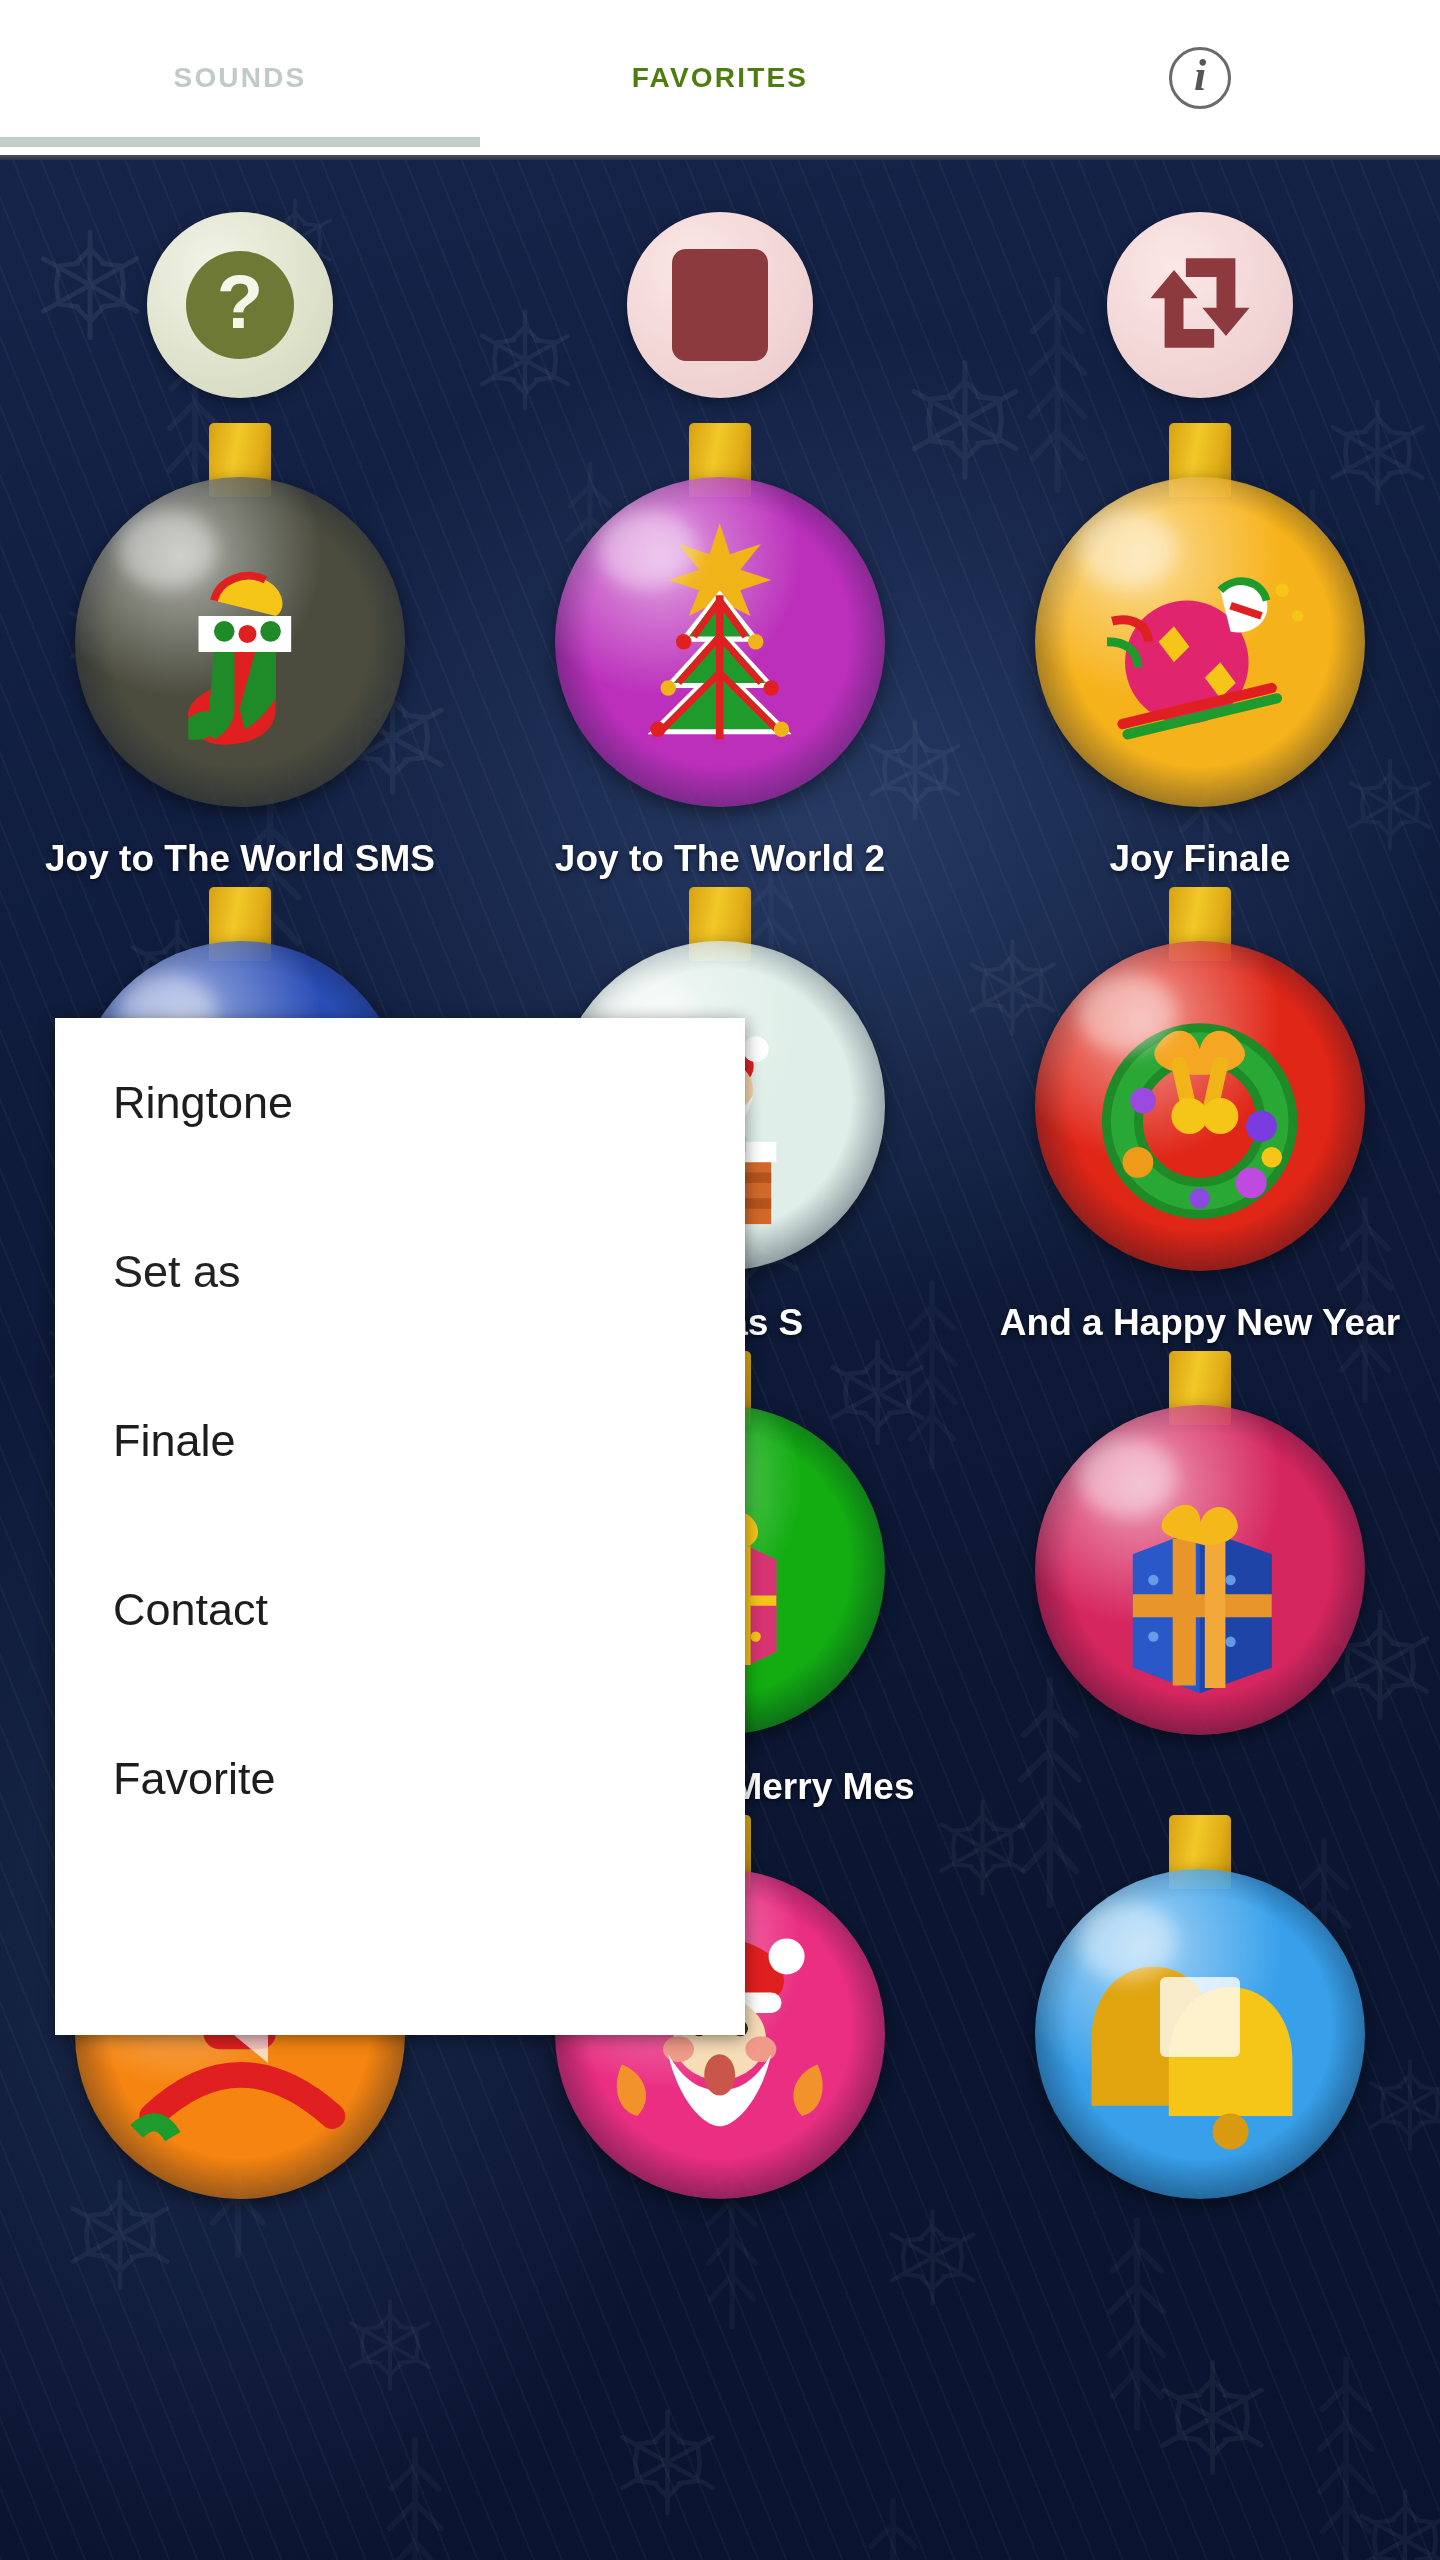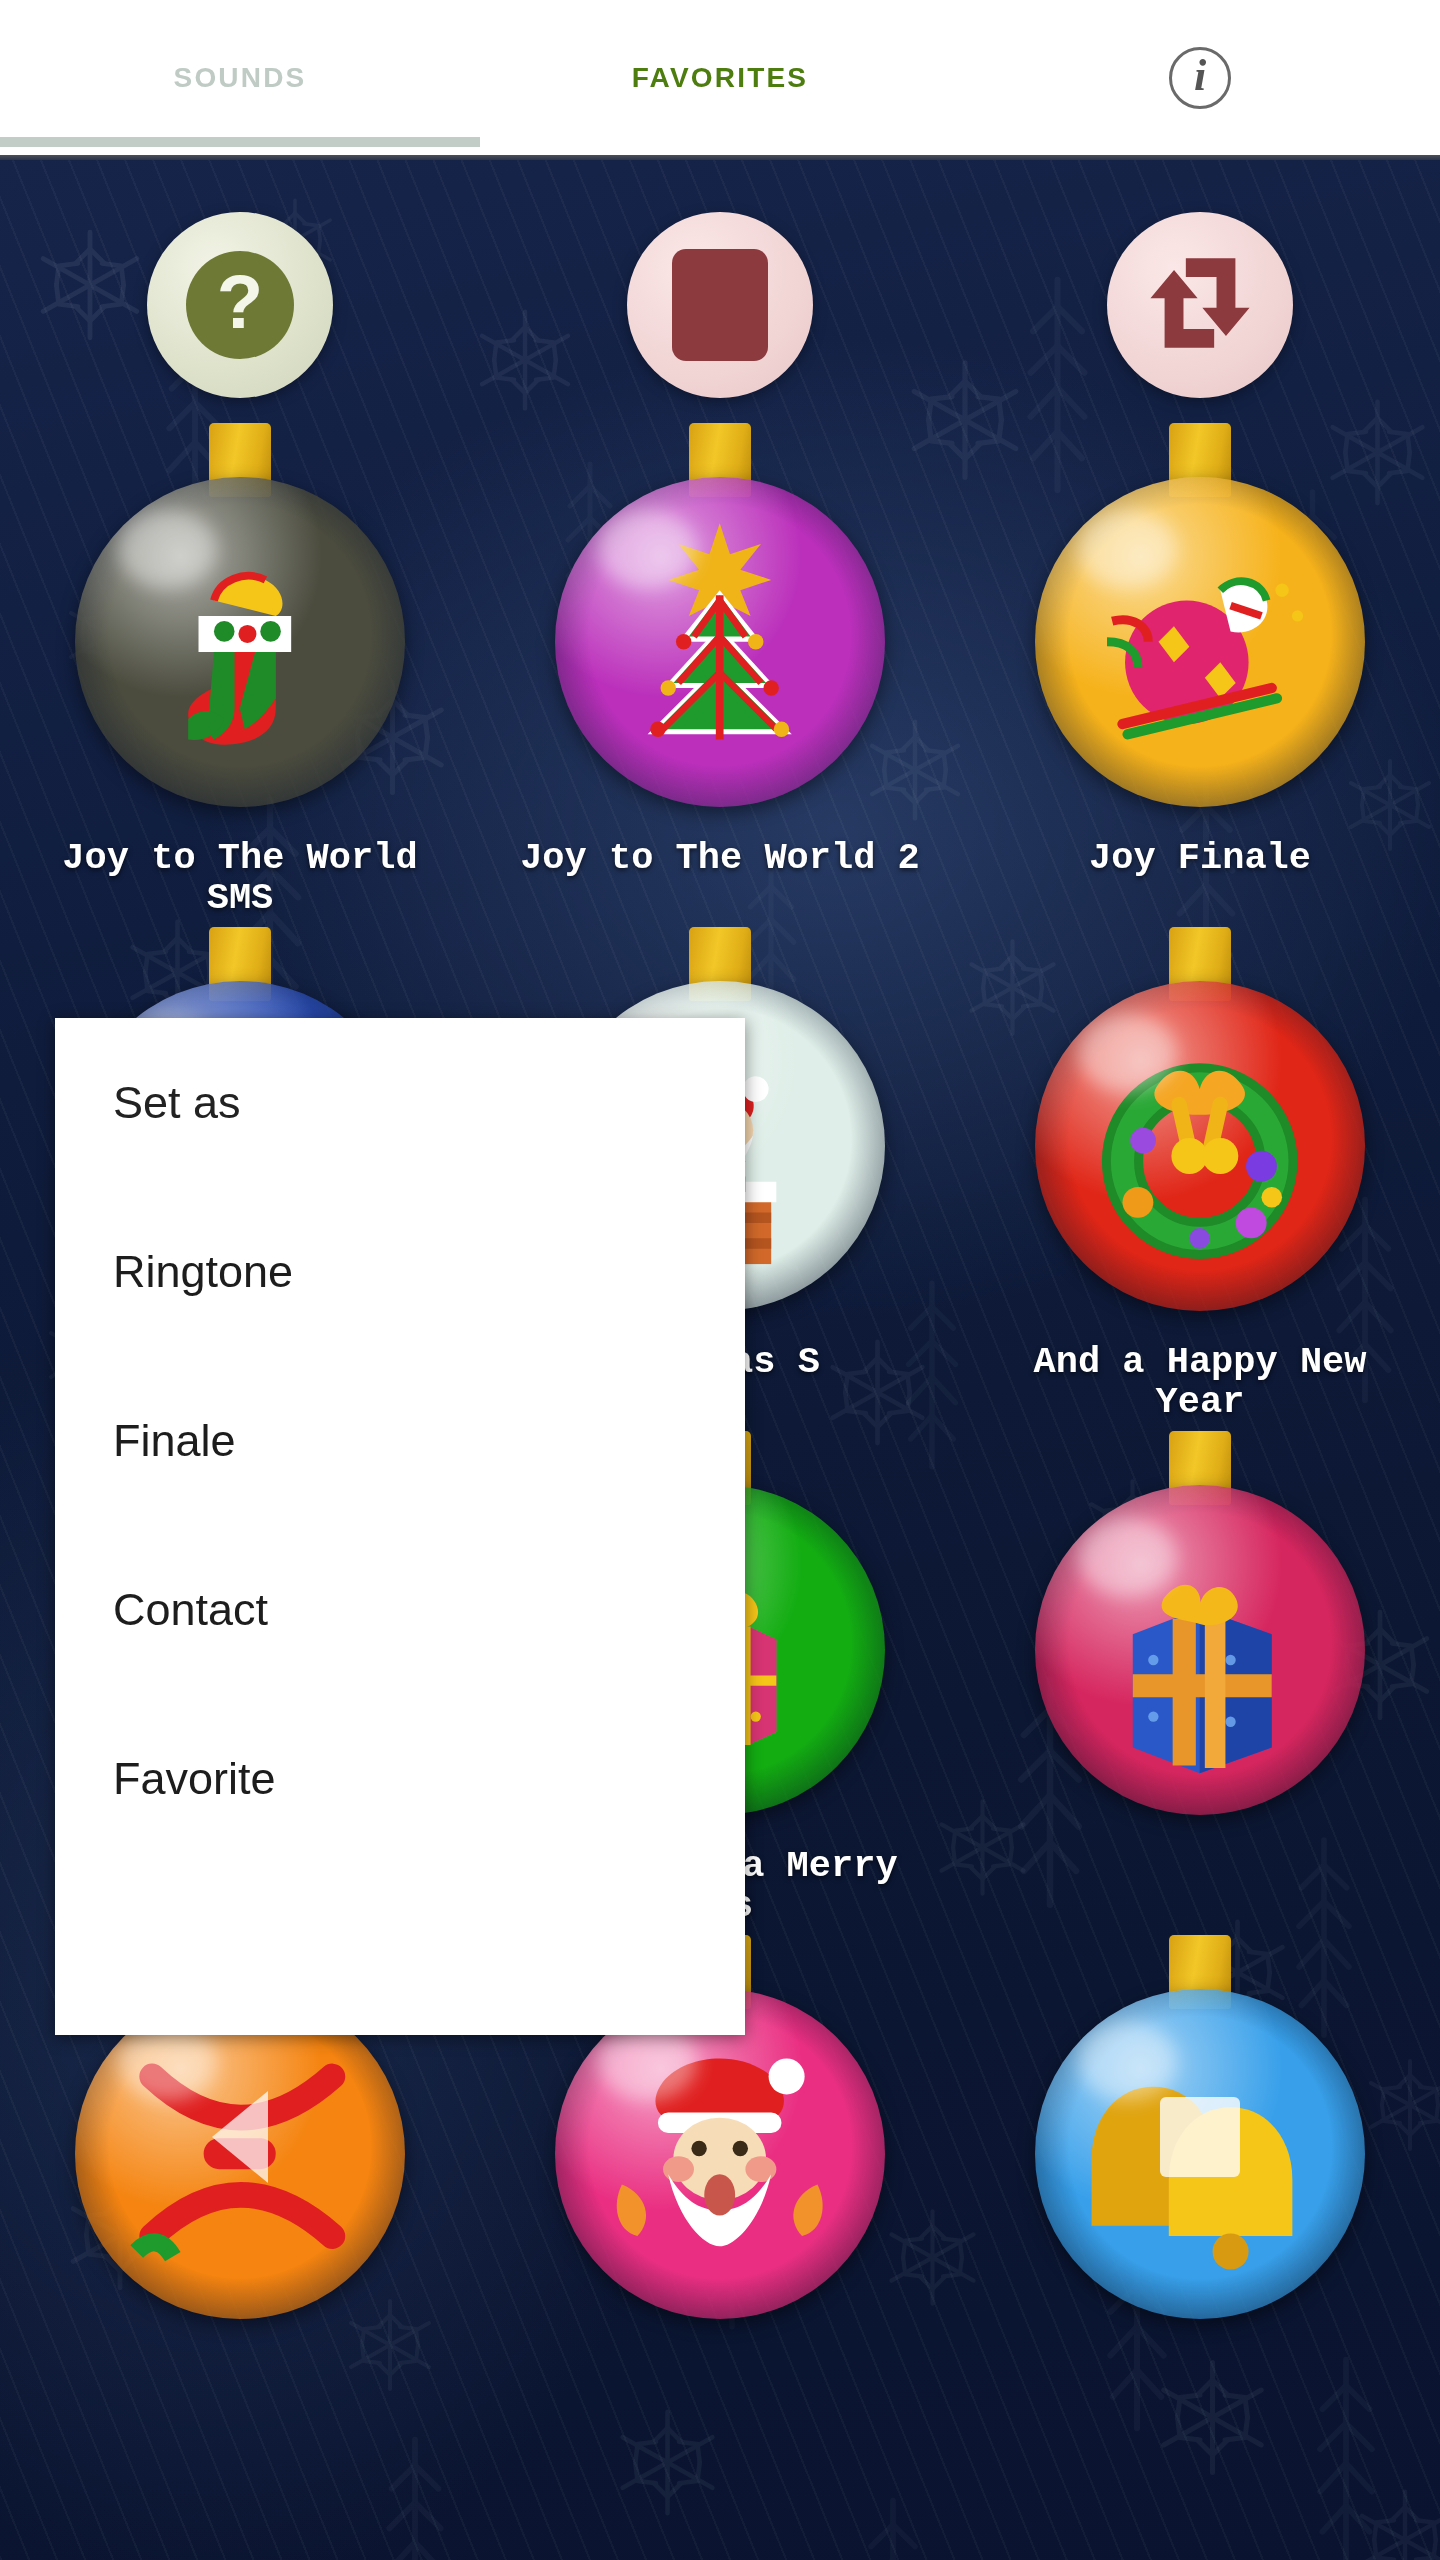--- a/index.html
+++ b/index.html
@@ -111,21 +111,20 @@
     background:rgba(255,255,255,.40); filter:blur(9px);
   }
   .orn-art{
     position:absolute; inset:0; display:flex; align-items:center; justify-content:center;
   }
   .orn-art svg{ width:78%; height:78%; }
   .label{
     color:#ffffff; font-size:37px; font-weight:700; text-align:center;
     line-height:1.08; width:420px; margin-top:4px;
     text-shadow:0 2px 5px rgba(0,0,0,.65);
-    font-family:Liberation Mono, monospace;
   }
 
   
   .menu{
     position:absolute; left:55px; top:1018px; width:690px; height:1017px;
     background:#ffffff; z-index:60;
     box-shadow:0 3px 16px rgba(0,0,0,.45);
   }
   .menu-item{
     height:169px; display:flex; align-items:center;
@@ -1005,25 +1004,25 @@
             </div>
           </div>
           <div class="ovl-stop"></div>
         </div>
         <div class="label"></div>
       </div>
     </div>
   </div>
 
 <div class="menu">
+  <div class="menu-item">
+    <span>Ringtone</span>
+  </div>
   <div class="menu-item header">
     <span>Set as</span>
-  </div>
-  <div class="menu-item">
-    <span>Ringtone</span>
   </div>
   <div class="menu-item">
     <span>Finale</span>
   </div>
   <div class="menu-item">
     <span>Contact</span>
   </div>
   <div class="menu-item">
     <span>Favorite</span>
   </div>

